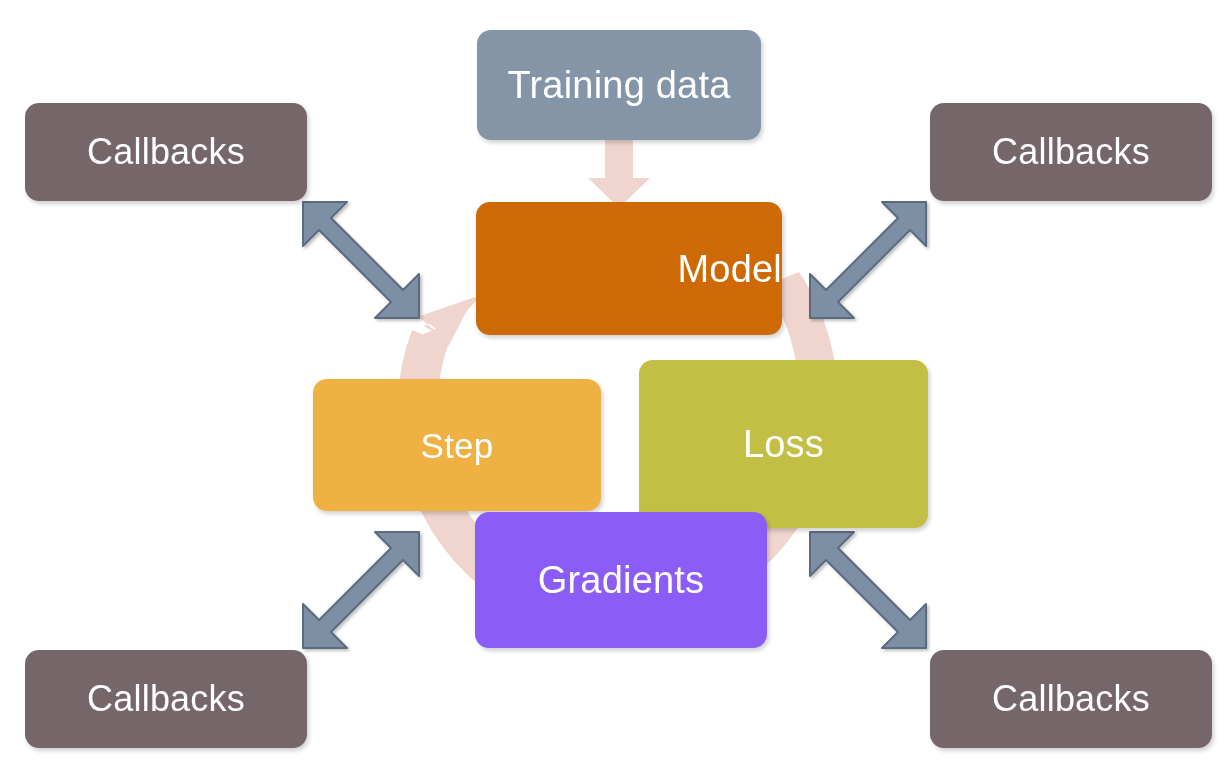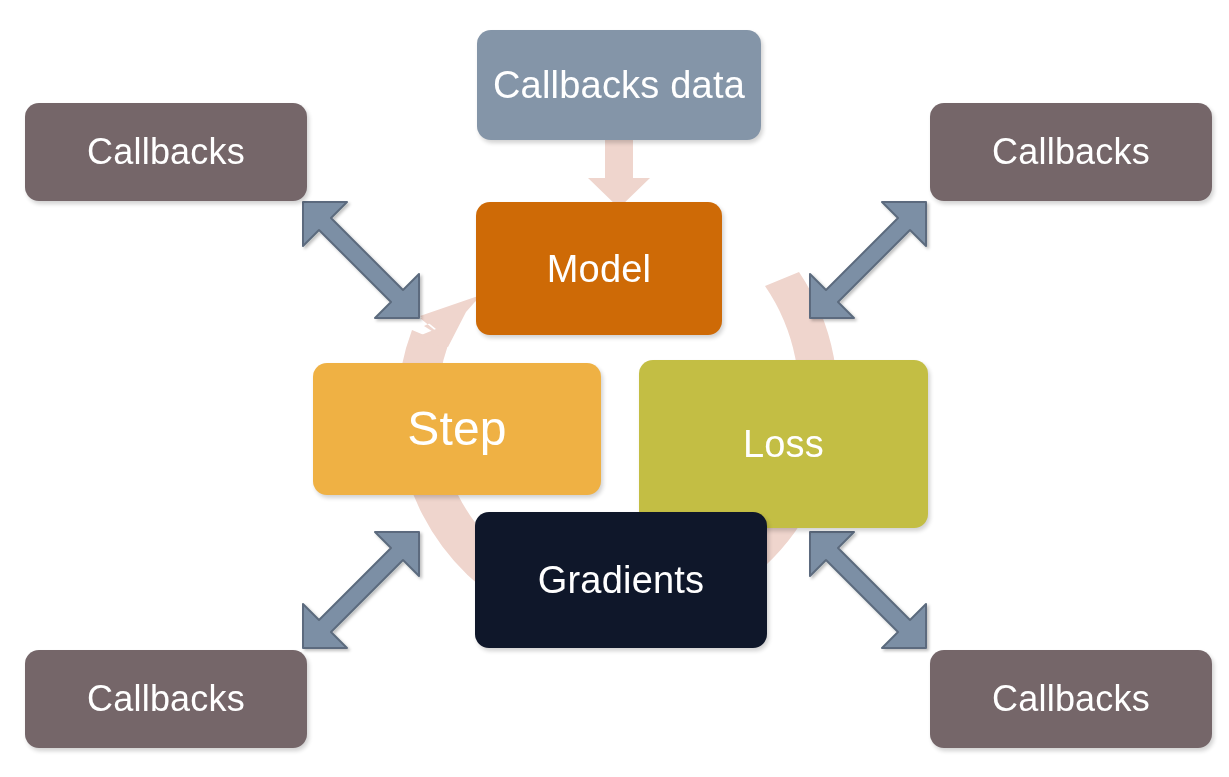--- a/index.html
+++ b/index.html
@@ -33,22 +33,22 @@
   }
   .node-label {
     display: block;
     line-height: 1;
   }
   
   .ribbon-layer { position: absolute; left: 0; top: 0; }
   .arrow-layer  { position: absolute; left: 0; top: 0; }
 
   #training-data { left: 477px; top: 30px;  width: 284px; height: 110px; font-size: 38px; }
-  #model         { left: 476px; top: 202px; width: 246px; height: 133px; font-size: 38px; }
-  #step          { left: 313px; top: 363px; width: 288px; height: 132px; font-size: 48px; }
+  #model         { left: 476px; top: 202px; width: 306px; height: 133px; font-size: 38px; justify-content: flex-end; }
+  #step          { left: 313px; top: 379px; width: 288px; height: 132px; font-size: 35px; }
   #loss          { left: 639px; top: 360px; width: 289px; height: 168px; font-size: 38px; }
   #gradients     { left: 475px; top: 512px; width: 292px; height: 136px; font-size: 38px; }
 
   #cb-top-left      { left: 25px;  top: 103px; width: 282px; height: 98px; font-size: 36px; }
   #cb-top-right     { left: 930px; top: 103px; width: 282px; height: 98px; font-size: 36px; }
   #cb-bottom-left   { left: 25px;  top: 650px; width: 282px; height: 98px; font-size: 36px; }
   #cb-bottom-right  { left: 930px; top: 650px; width: 282px; height: 98px; font-size: 36px; }
 </style>
 </head>
 <body>
@@ -151,36 +151,36 @@
                L 810 532
                L 854 532
                L 838 548
                L 910 620
                L 926 604
                Z" fill="#7C8FA5" stroke="#5C6B7E" stroke-width="2" stroke-linejoin="round"></path>
     </g>
   </svg>
 
   <div class="node" id="training-data" style="background:#8495A8;">
-    <span class="node-label">Callbacks data</span>
+    <span class="node-label">Training data</span>
   </div>
 
   <div class="node" id="model" style="background:#CE6A06;">
     <span class="node-label">Model</span>
   </div>
 
   <div class="node" id="step" style="background:#EFB144;">
     <span class="node-label">Step</span>
   </div>
 
   <div class="node" id="loss" style="background:#C3BE44;">
     <span class="node-label">Loss</span>
   </div>
 
-  <div class="node" id="gradients" style="background:#0f172a;align-items:center;">
+  <div class="node" id="gradients" style="background:#8b5cf6;align-items:center;">
     <span class="node-label">Gradients</span>
   </div>
 
   <div class="node" id="cb-top-left" style="background:#756669;">
     <span class="node-label">Callbacks</span>
   </div>
 
   <div class="node" id="cb-top-right" style="background:#756669;">
     <span class="node-label">Callbacks</span>
   </div>

